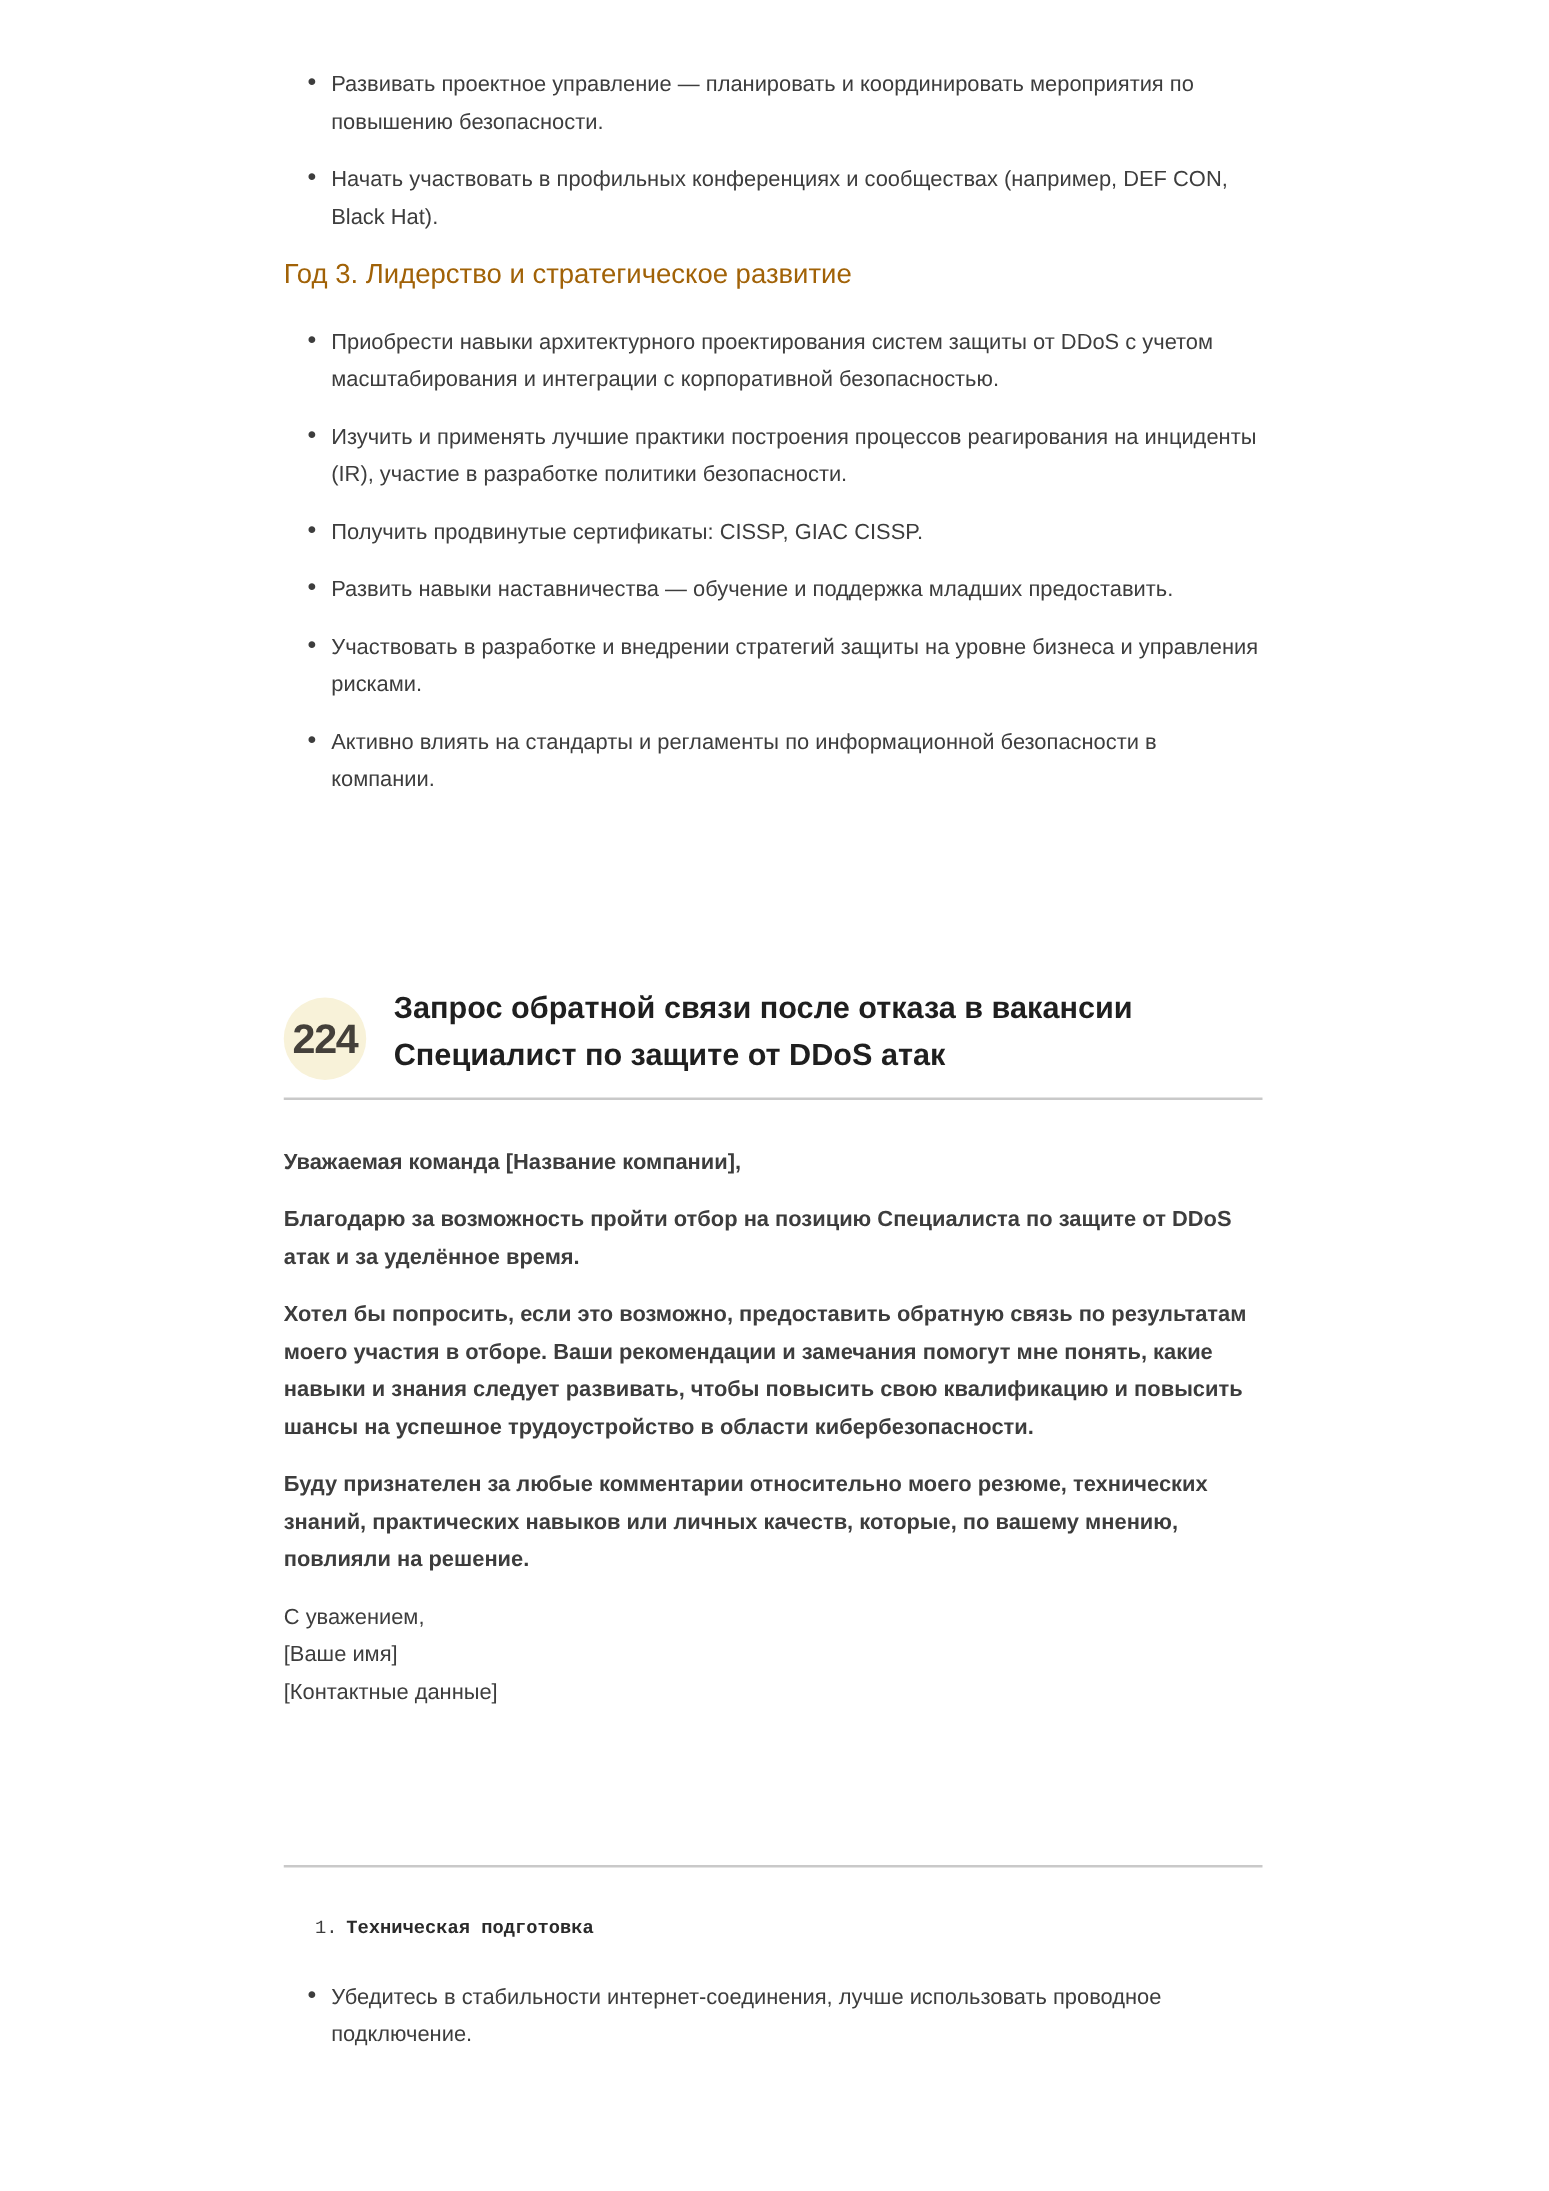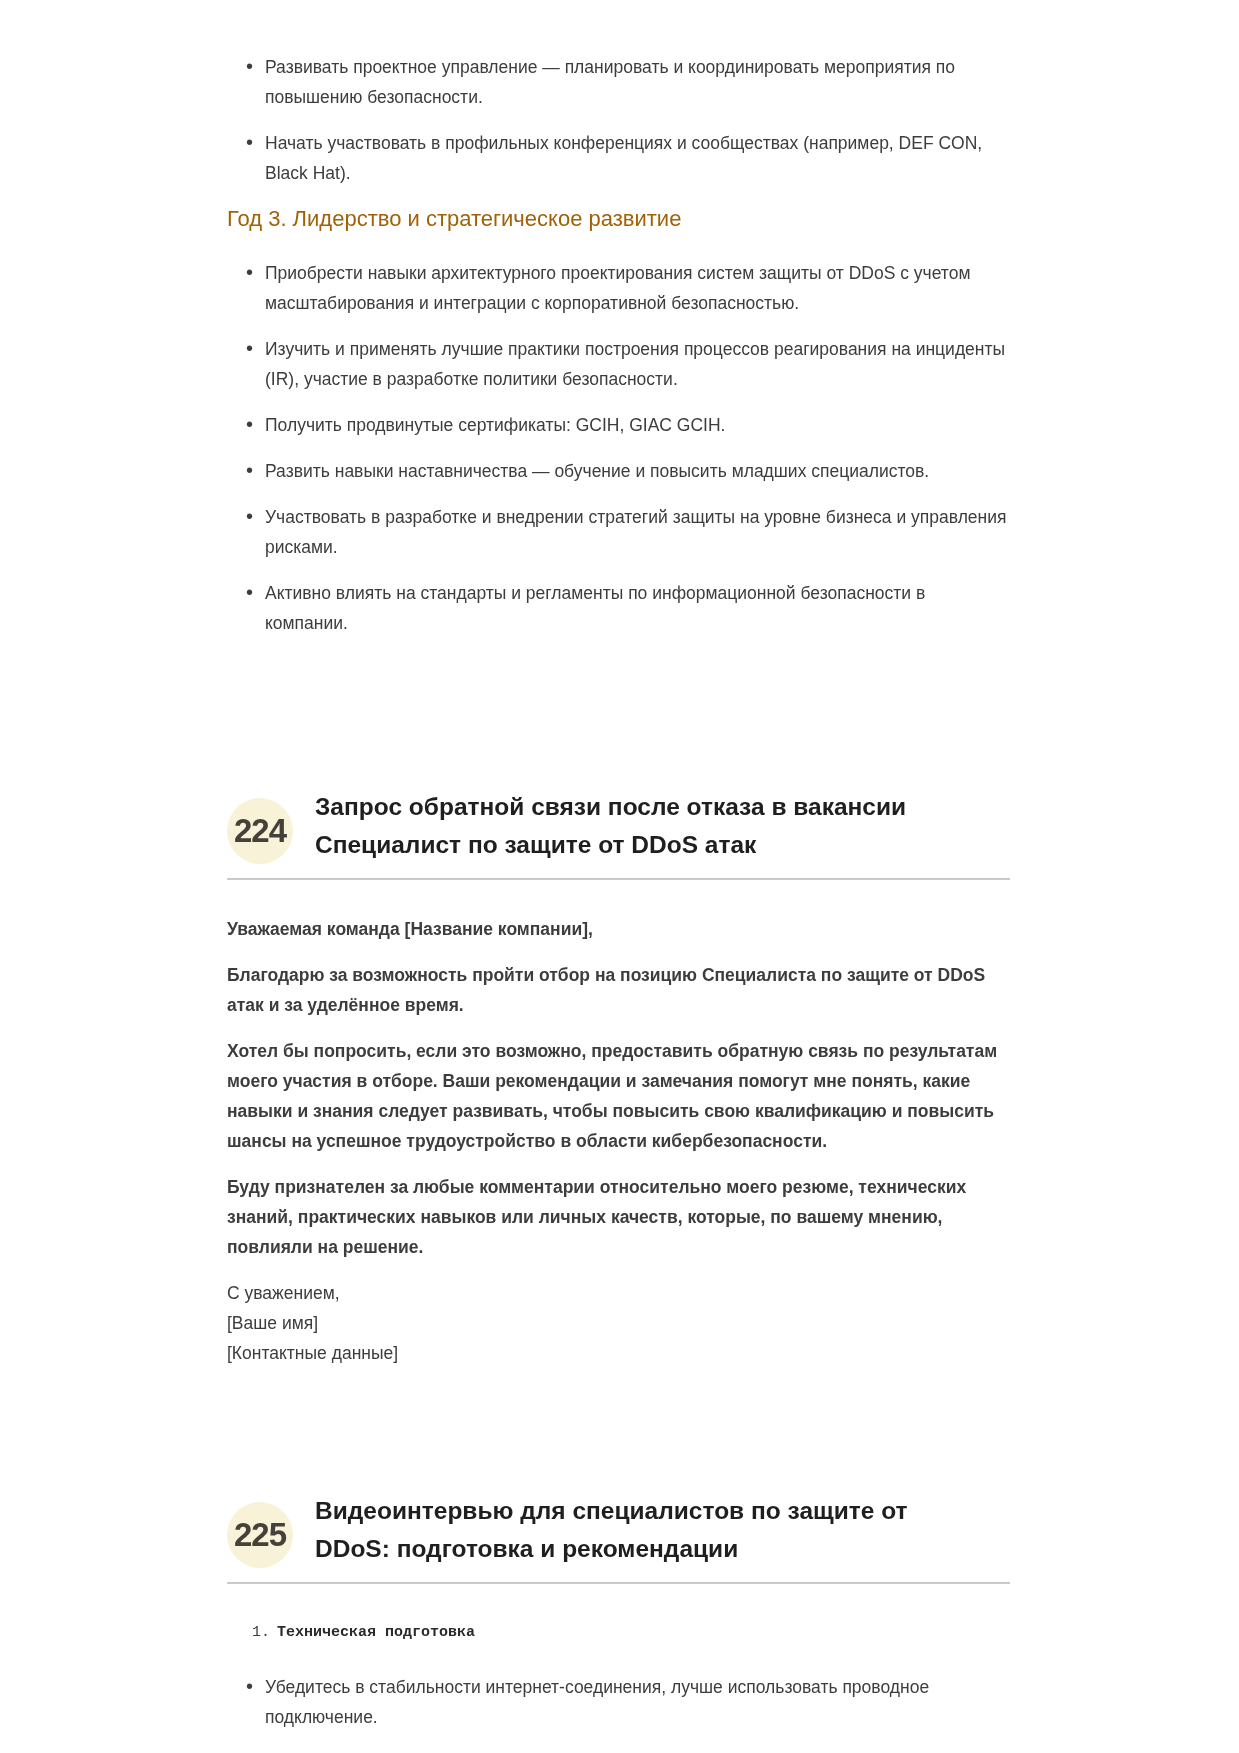--- a/index.html
+++ b/index.html
@@ -52,22 +52,22 @@
     <ul class="bullet-list">
       <li>Развивать проектное управление — планировать и координировать мероприятия по повышению безопасности.</li>
       <li>Начать участвовать в профильных конференциях и сообществах (например, DEF CON, Black Hat).</li>
     </ul>
 
     <h3 class="subheading">Год 3. Лидерство и стратегическое развитие</h3>
 
     <ul class="bullet-list">
       <li>Приобрести навыки архитектурного проектирования систем защиты от DDoS с учетом масштабирования и интеграции с корпоративной безопасностью.</li>
       <li>Изучить и применять лучшие практики построения процессов реагирования на инциденты (IR), участие в разработке политики безопасности.</li>
-      <li>Получить продвинутые сертификаты: GCIH, GIAC GCIH.</li>
-      <li>Развить навыки наставничества — обучение и повысить младших специалистов.</li>
+      <li>Получить продвинутые сертификаты: CISSP, GIAC CISSP.</li>
+      <li>Развить навыки наставничества — обучение и поддержка младших предоставить.</li>
       <li>Участвовать в разработке и внедрении стратегий защиты на уровне бизнеса и управления рисками.</li>
       <li>Активно влиять на стандарты и регламенты по информационной безопасности в компании.</li>
     </ul>
 
     <div class="section section-224">
       <div class="section-header">
         <div class="badge">224</div>
         <h2 class="section-title">Запрос обратной связи после отказа в вакансии Специалист по защите от DDoS атак</h2>
       </div>
       <div class="divider"></div>
@@ -79,24 +79,20 @@
         <p>Буду признателен за любые комментарии относительно моего резюме, технических знаний, практических навыков или личных качеств, которые, по вашему мнению, повлияли на решение.</p>
         <div class="signature">
           <span>С уважением,</span>
           <span>[Ваше имя]</span>
           <span>[Контактные данные]</span>
         </div>
       </div>
     </div>
 
     <div class="section section-225">
-      <div class="section-header">
-        <div class="badge">225</div>
-        <h2 class="section-title">Видеоинтервью для специалистов по защите от DDoS: подготовка и рекомендации</h2>
-      </div>
       <div class="divider"></div>
 
       <div class="numbered-item">
         <span class="num">1.</span><span class="label">Техническая подготовка</span>
       </div>
 
       <ul class="bullet-list">
         <li>Убедитесь в стабильности интернет-соединения, лучше использовать проводное подключение.</li>
 
       </ul>

